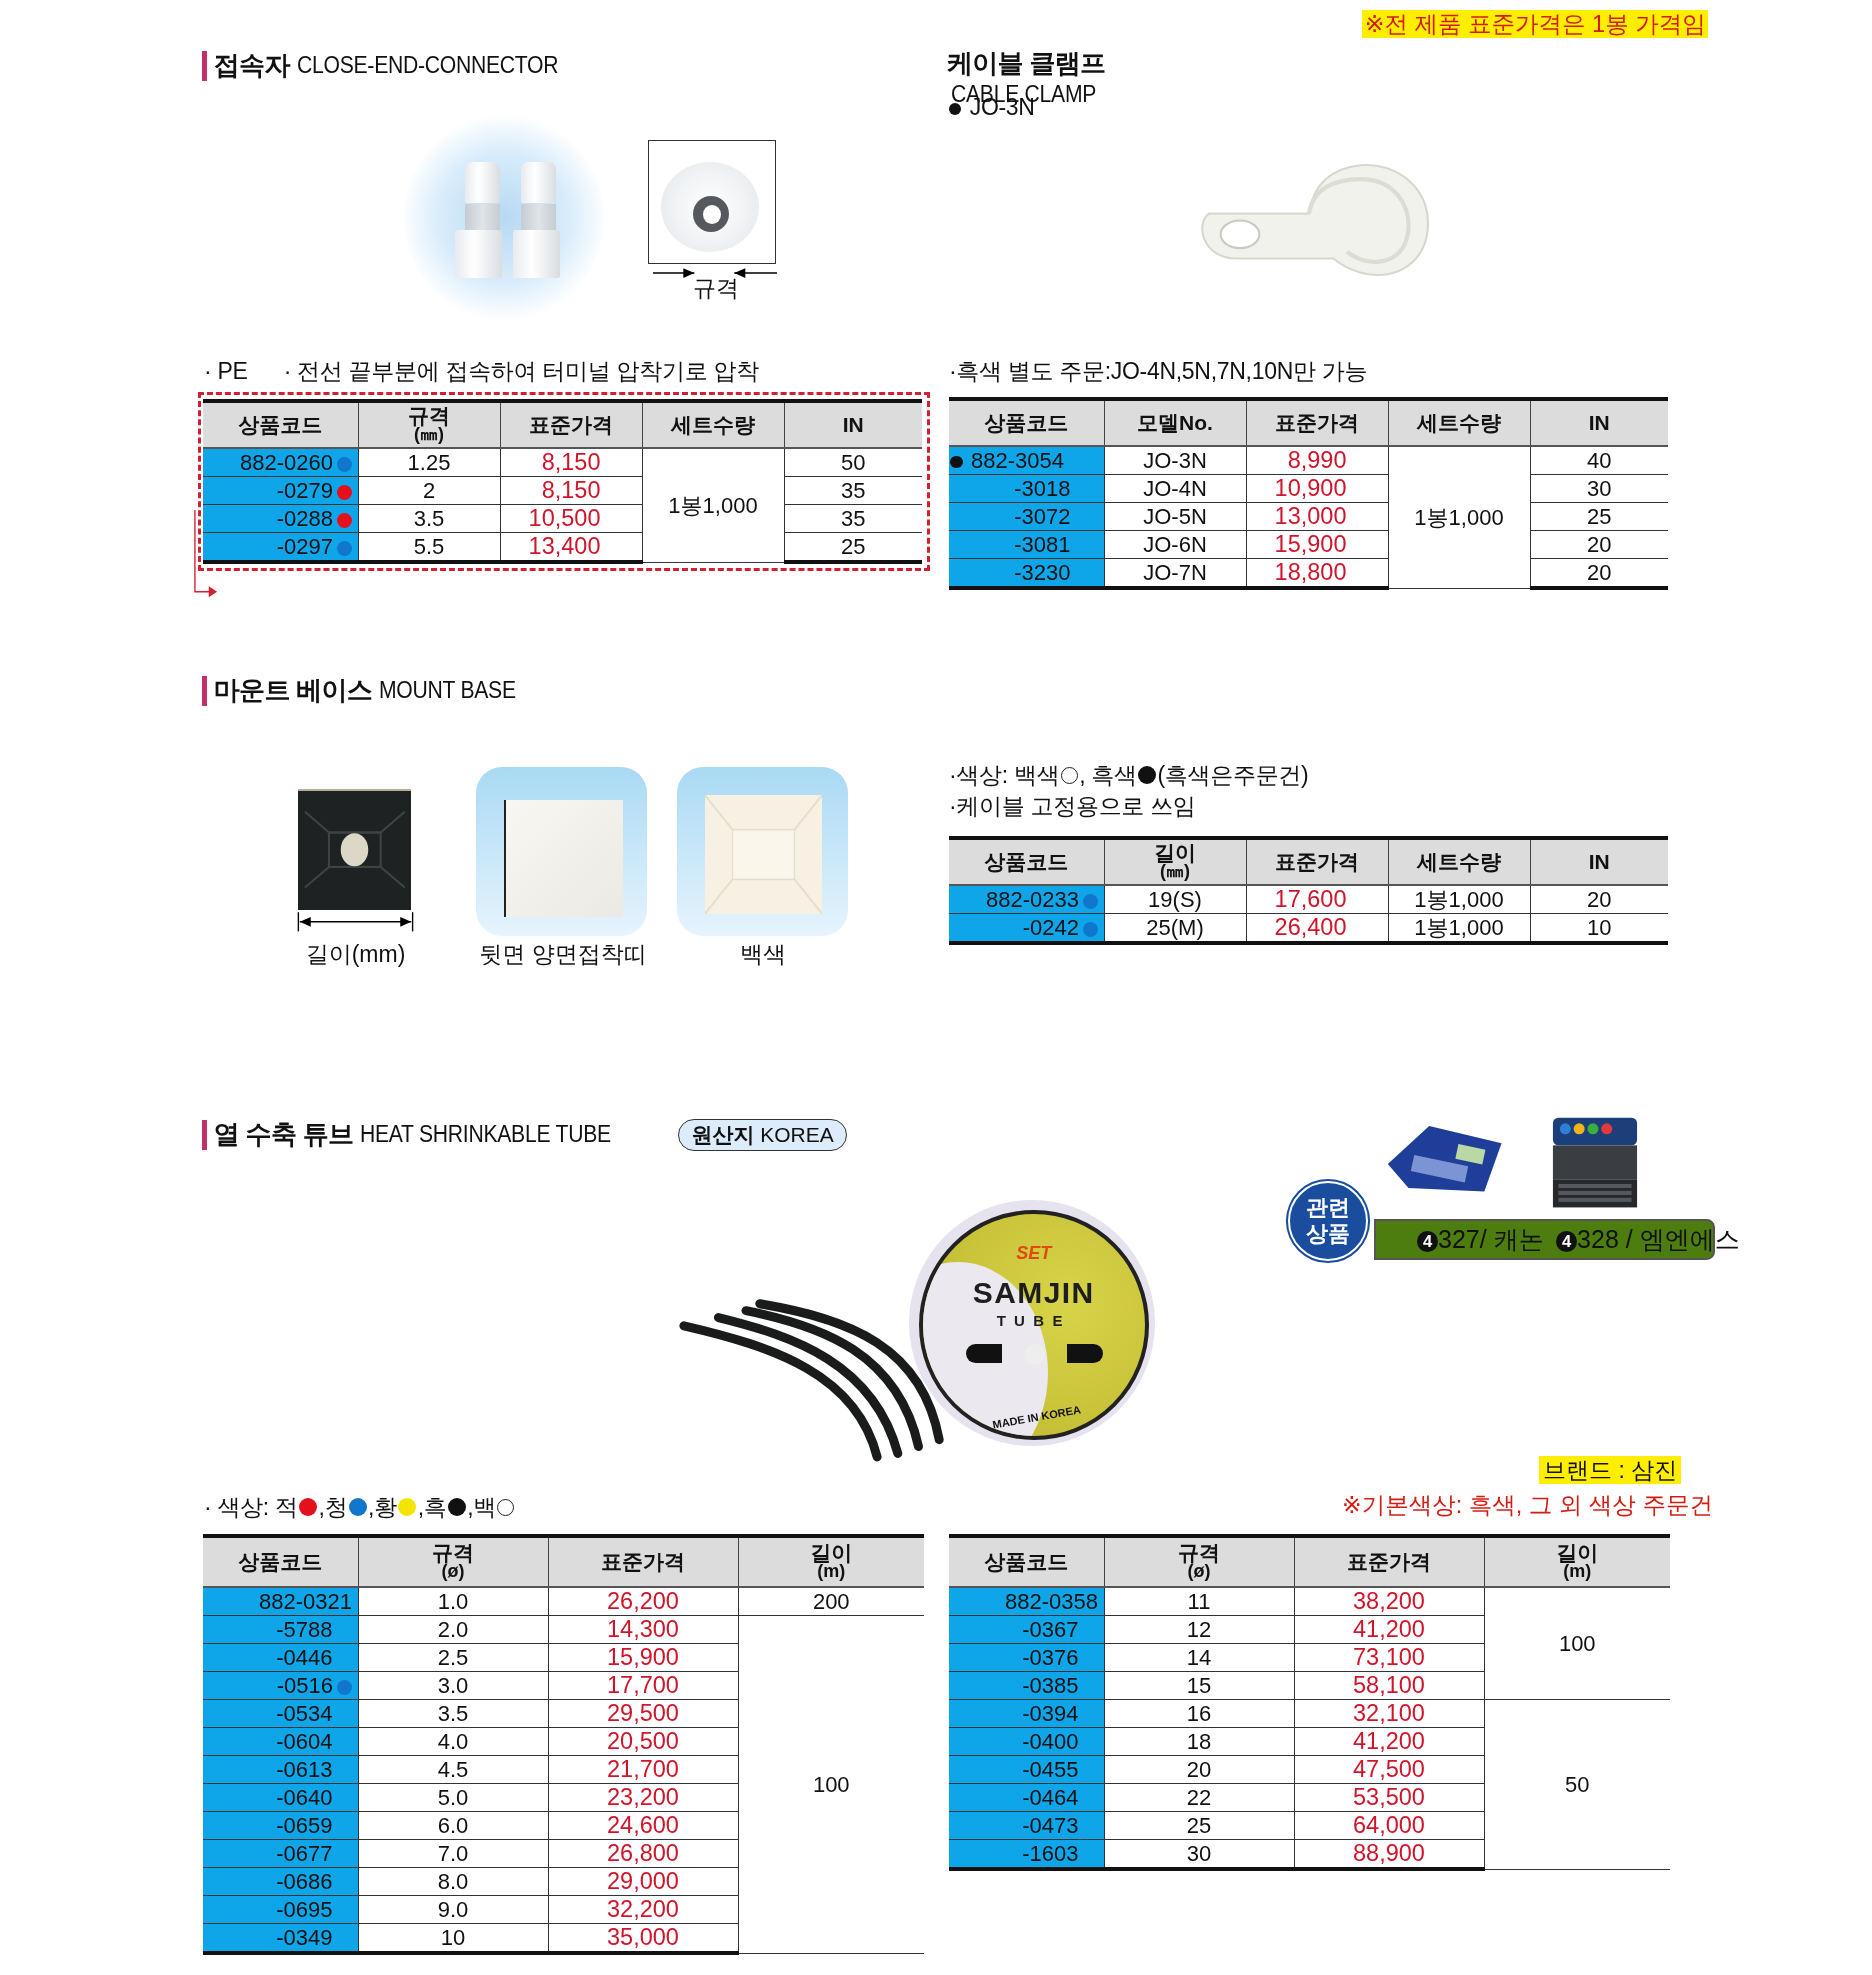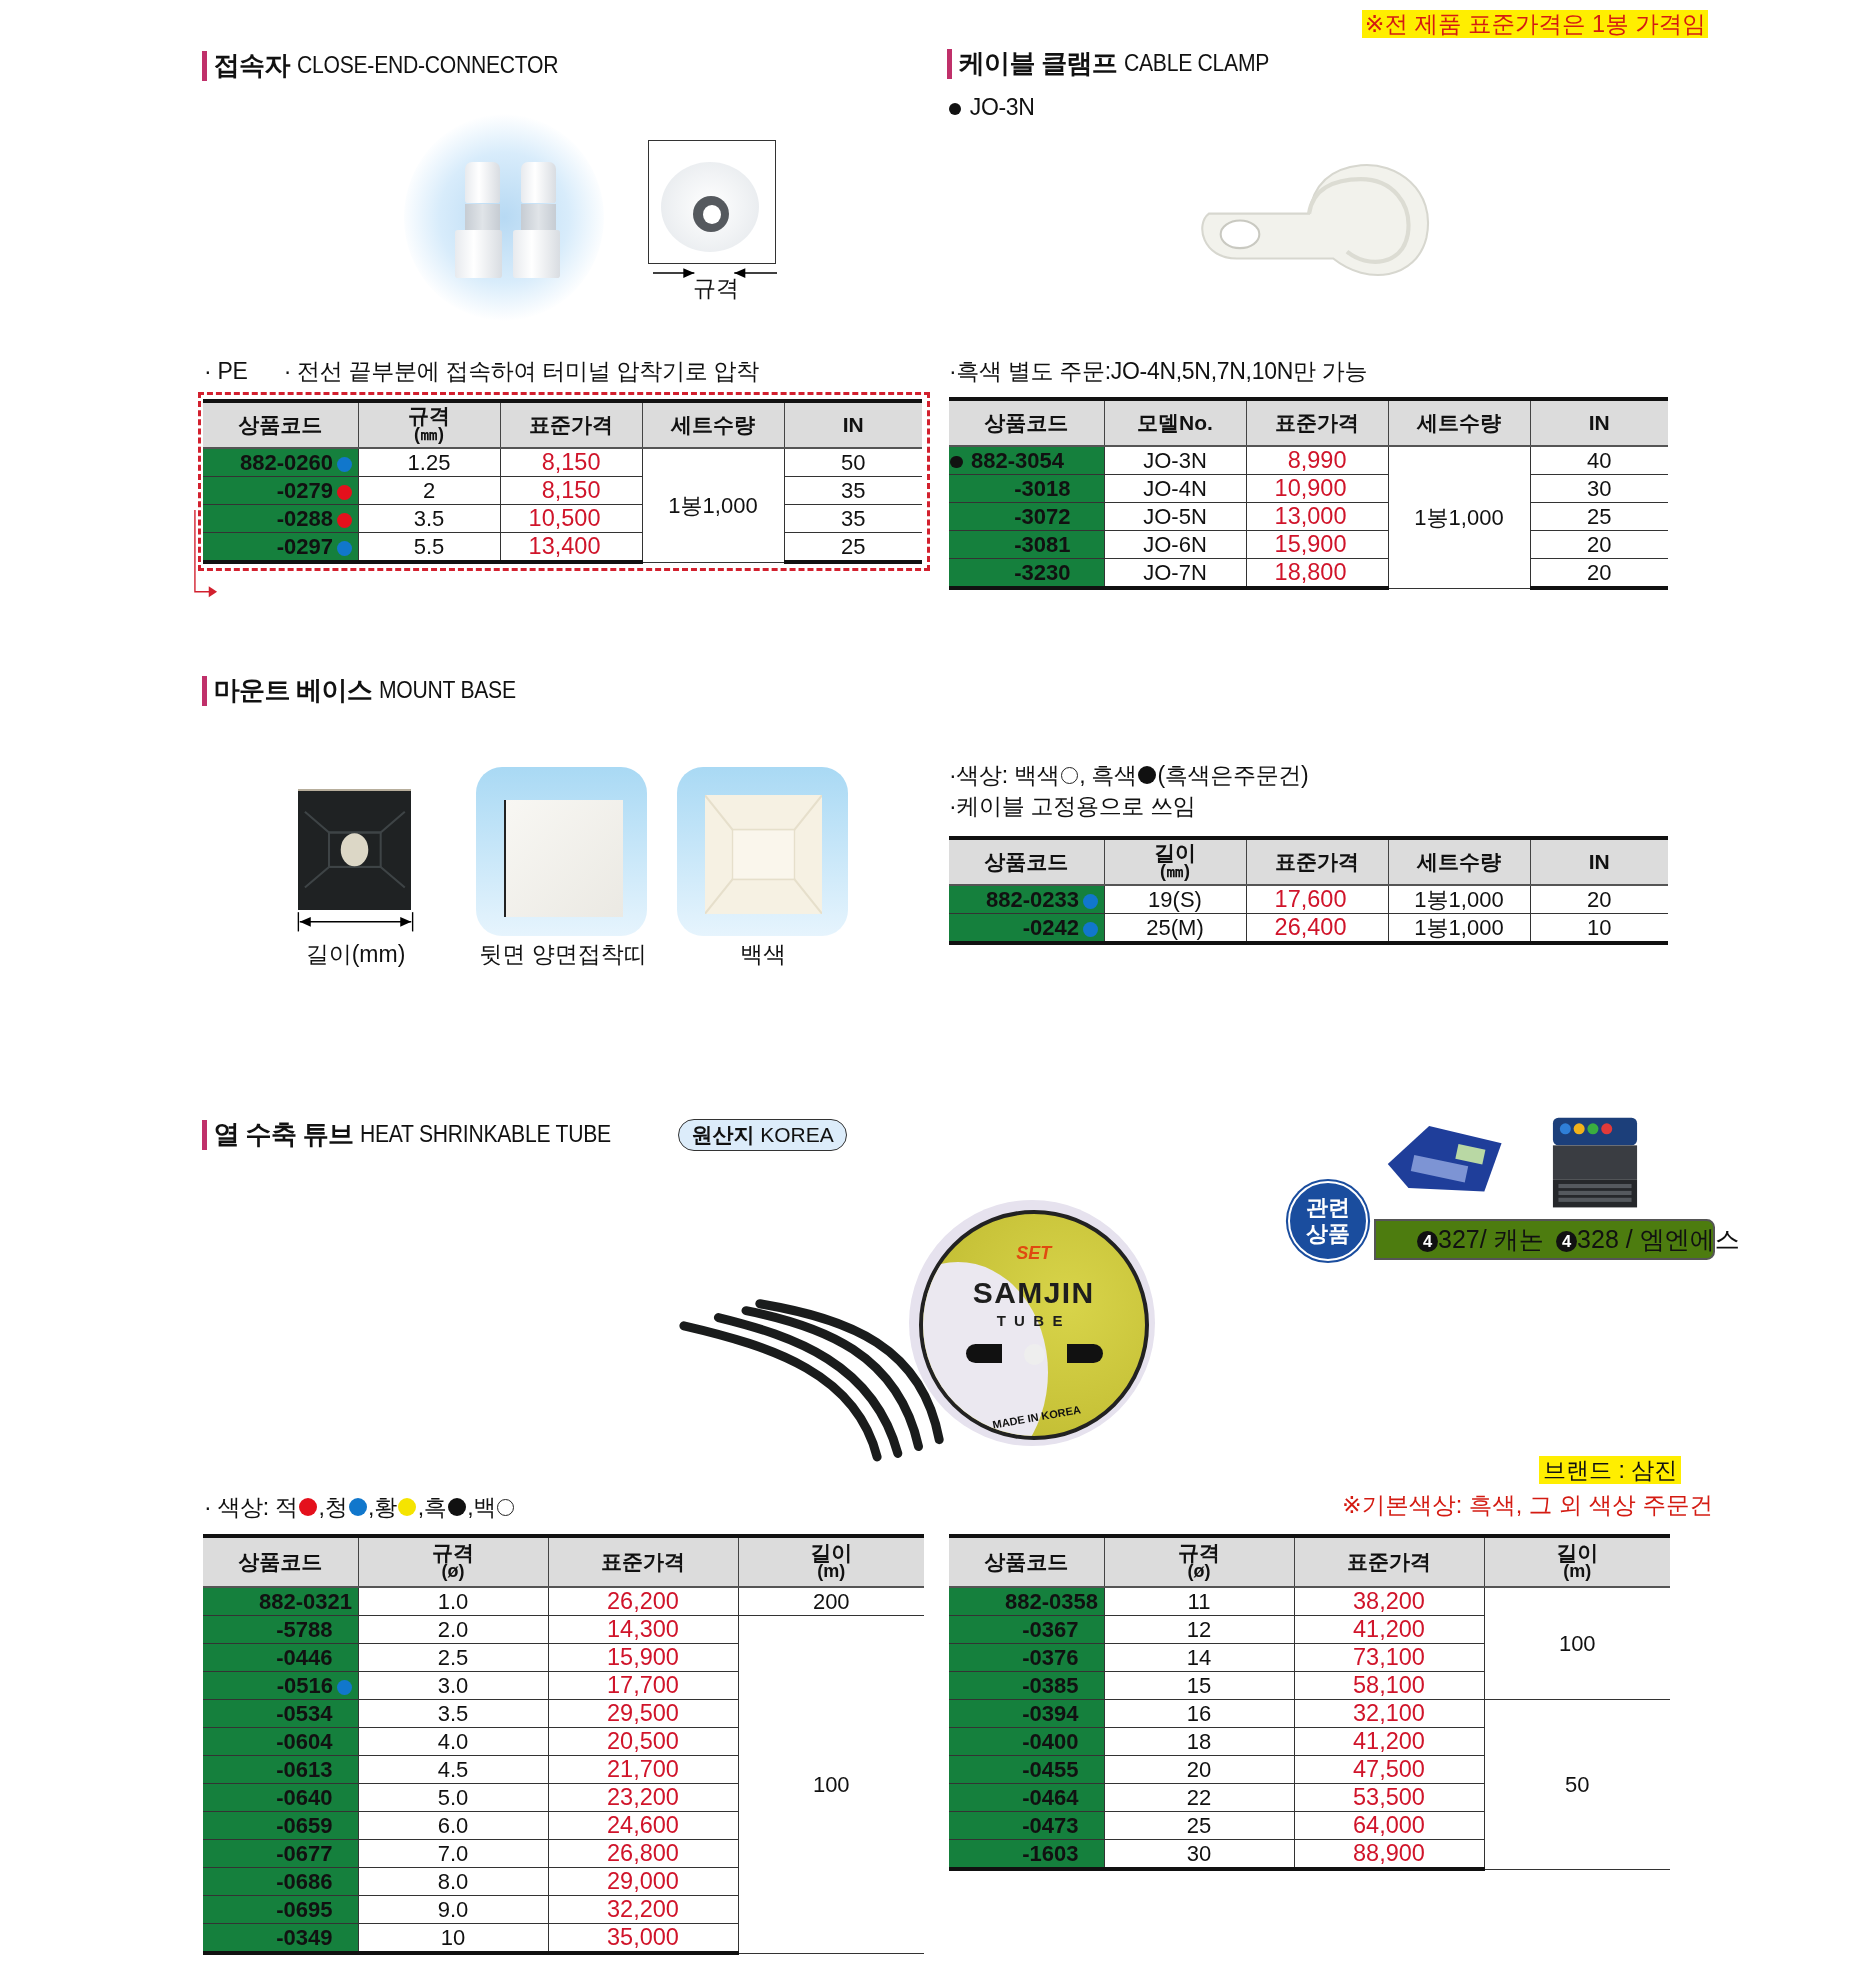--- a/index.html
+++ b/index.html
@@ -23,21 +23,21 @@
   table.pt { position: absolute; border-collapse: collapse; font-size: 22px; table-layout: fixed; }
   table.pt th { background: #dcdcdc; font-weight: bold; font-size: 21px; line-height: 19.3px;
                 border-left: 1.4px solid #444; border-right: 1.4px solid #444; padding: 0; text-align: center; }
   table.pt th:first-child { border-left: none; }
   table.pt th:last-child { border-right: none; }
   table.pt thead tr { border-top: 4.8px solid #111; border-bottom: 2.1px solid #555; }
   table.pt td { border: 1.4px solid #333; padding: 0; text-align: center; height: 27px; line-height: 27px; white-space: nowrap; }
   table.pt td:first-child { border-left: none; }
   table.pt td:last-child { border-right: none; }
   table.pt tbody tr:last-child td { border-bottom: 4.8px solid #111; }
-  table.pt td.code { background: #15803d; text-align: right; padding-right: 5.5px; font-weight: bold; }
+  table.pt td.code { background: #0ea5e9; text-align: right; padding-right: 5.5px; }
   table.pt td.price { color: #d0142a; font-size: 23.5px; text-align: right; padding-right: 41px; }
   table.pt td.merged { vertical-align: middle; }
   .sub { display: block; font-size: 18px; }
 
   .dot { display: inline-block; width: 15px; height: 15px; border-radius: 50%; vertical-align: middle; margin-left: 4.1px; }
   .dot.blue { background: #1177cc; }
   .dot.red { background: #e4101c; }
   .dot.black { background: #111; margin-left: 0; margin-right: 8.3px; width: 12.4px; height: 12.4px; }
   .inline-dot { display: inline-block; width: 18px; height: 18px; border-radius: 50%; vertical-align: -1.4px; margin: 0 1.4px; }
 
@@ -150,21 +150,21 @@
     </tr>
     <tr>
       <td class="code"><span>-0297</span><span class="dot blue"></span></td>
       <td>5.5</td>
       <td class="price">13,400</td>
       <td>25</td>
     </tr>
   </tbody>
 </table>
 
-<div class="abs sec-title" style="left:947px; top:46px;">
+<div class="abs sec-title" style="left:947px; top:46px;flex-direction:column;">
   <span class="bar"></span>
   <span class="ko">케이블 클램프</span>
   <span class="en">CABLE CLAMP</span>
 </div>
 <div class="abs bullet-line" style="left:949px; top:94px;">
   <span class="dot black"></span><span>JO-3N</span>
 </div>
 <svg class="abs" style="left:1188px; top:148px;" width="249" height="145" viewBox="0 0 360 210">
   <path d="M30,95 C10,110 20,160 70,160 L210,160 C260,200 330,190 345,130 C360,60 300,20 250,25 C200,30 180,60 175,95 Z" fill="#f2f2ec" stroke="#d7d7cf" stroke-width="3"></path>
   <path d="M175,95 C180,60 210,45 250,45 C295,45 325,80 318,125 C310,170 260,175 230,150" fill="none" stroke="#dcdcd3" stroke-width="6"></path>

